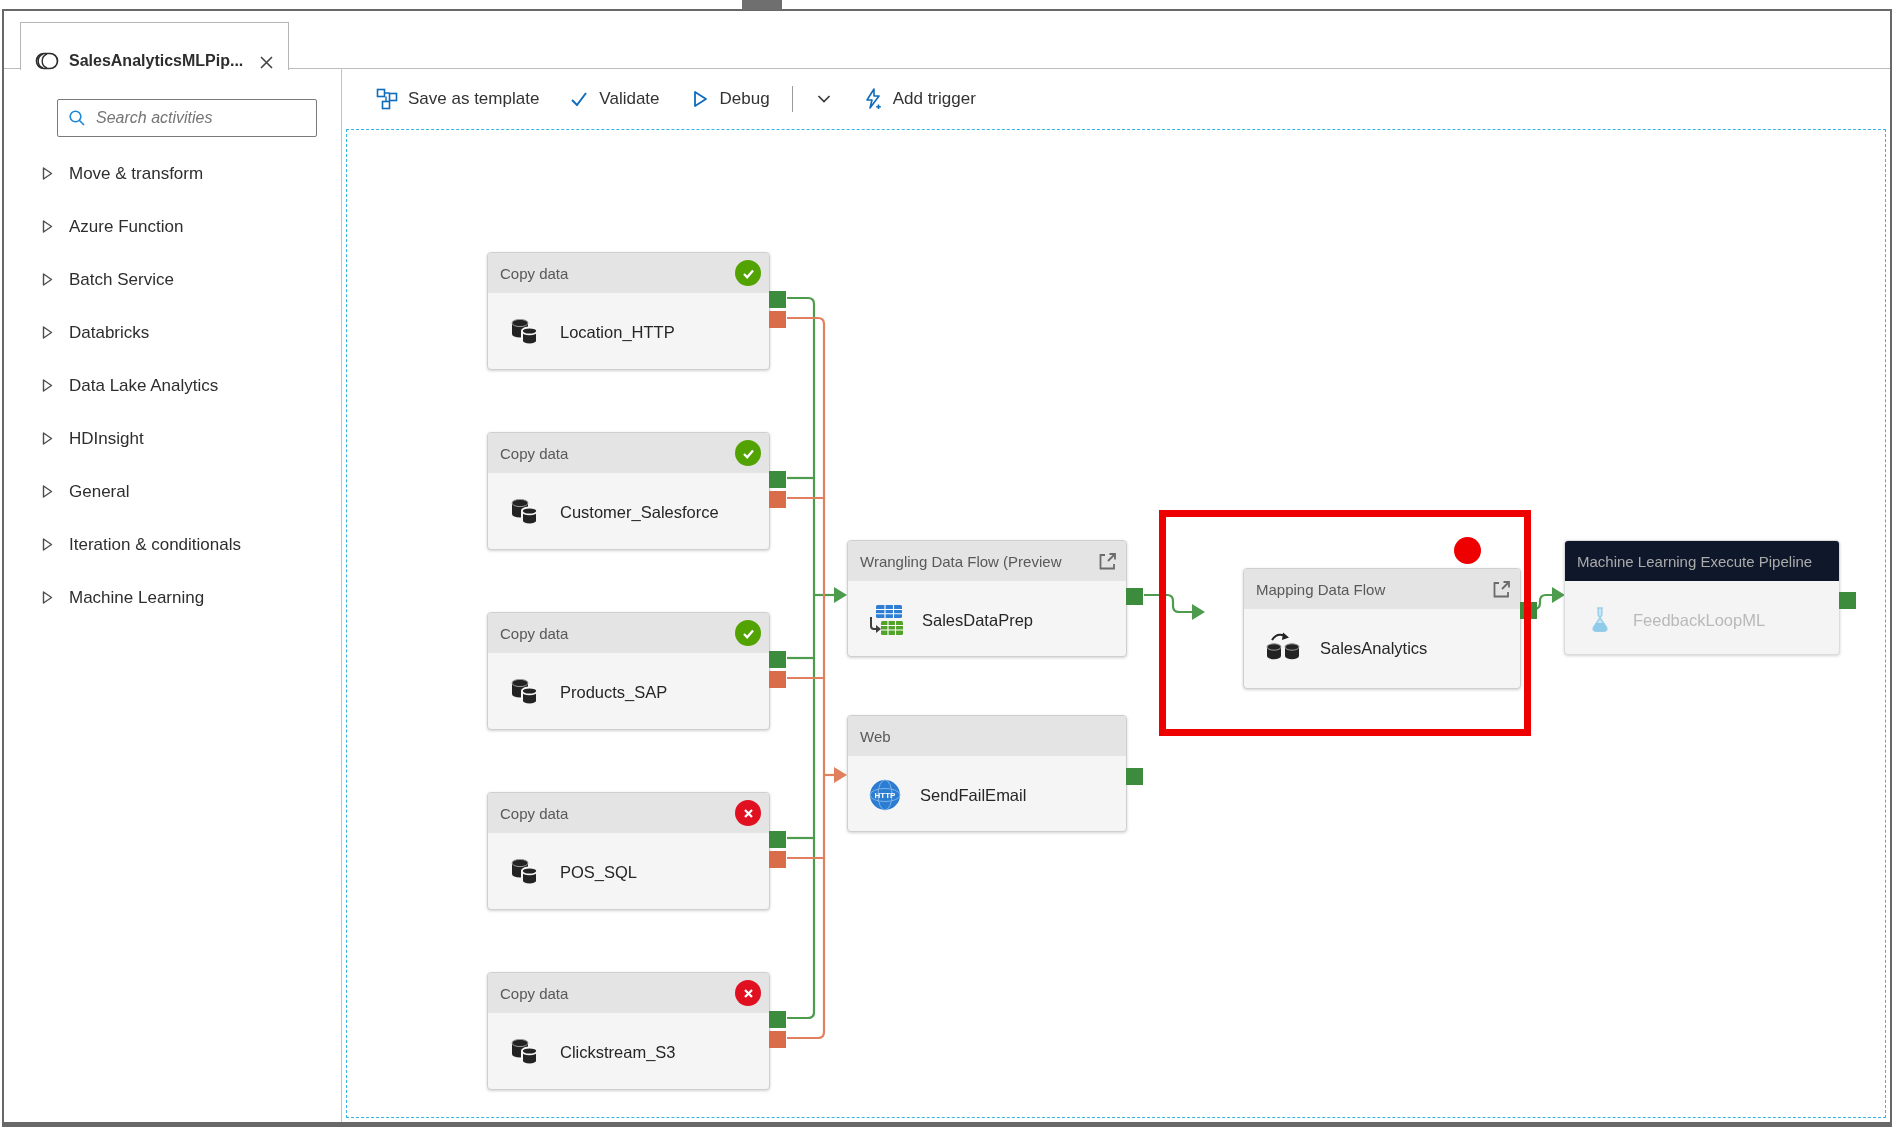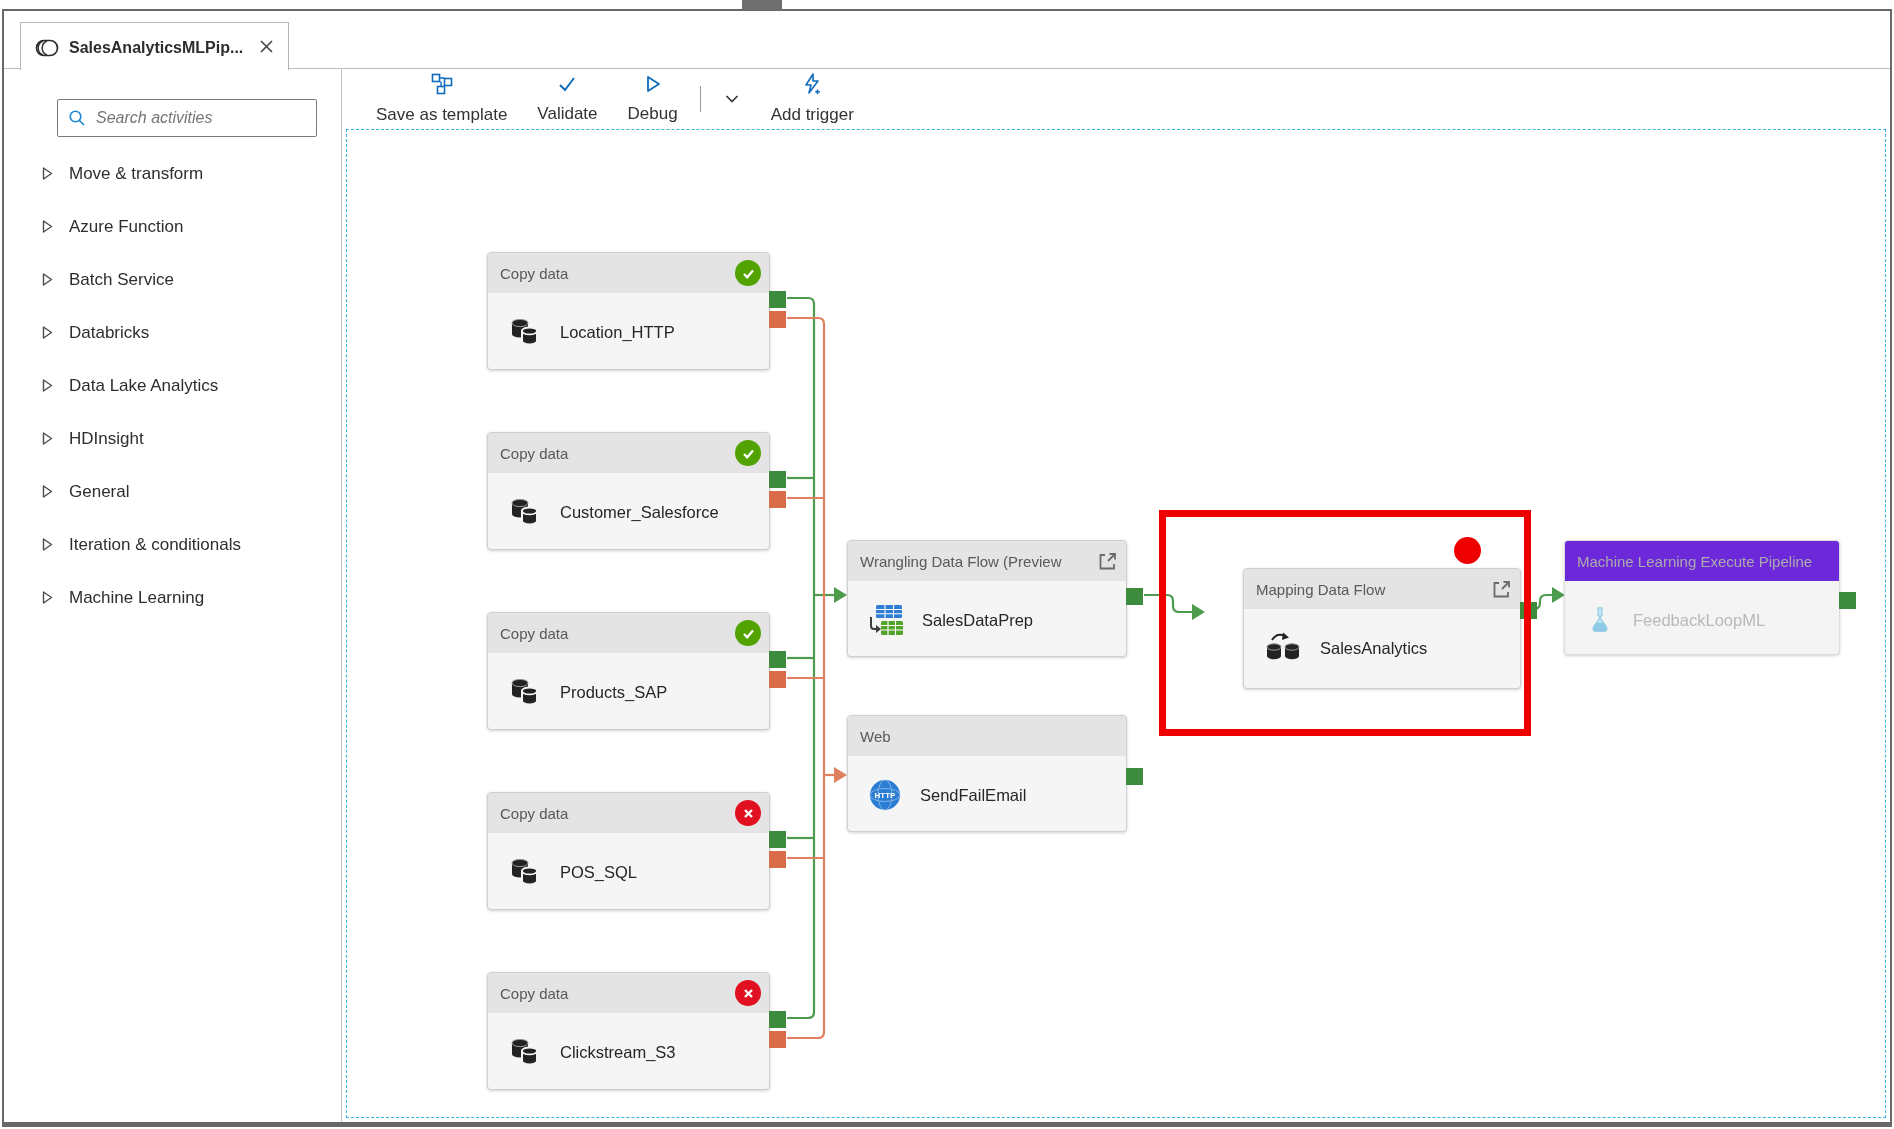--- a/index.html
+++ b/index.html
@@ -9,21 +9,21 @@
   .notch { position:absolute; left:742px; top:0; width:40px; height:10px; background:#6f6f6f; z-index:10; }
 
   .window { position:absolute; left:2px; right:2px; top:9px; bottom:2px;
             border:2px solid #686868; border-bottom-width:5px; background:#fff;
             display:flex; flex-direction:column; }
 
   
   .tabstrip { position:relative; height:58px; flex:0 0 58px; background:#fff;
               border-bottom:1px solid #bdbdbd; }
   .tab { position:absolute; left:16px; top:11px; height:48px; z-index:2;
-         display:inline-flex; align-items:flex-start; gap:10px; padding:16px 14px;
+         display:inline-flex; align-items:flex-end; gap:10px; padding:0 14px;
          background:#fff; border:1px solid #b5b5b5; border-bottom:none; cursor:pointer; }
   .tab-title { font-size:16px; font-weight:700; color:#2d2d2d; white-space:nowrap; }
   .tab-close { display:flex; align-items:center; margin-left:6px; cursor:pointer; }
 
   
   .body-row { flex:1; display:flex; min-height:0; }
   .sidebar { width:338px; flex:0 0 338px; border-right:1px solid #c3c3c3; padding-top:14px; }
   .side-head { display:flex; align-items:center; padding:0 26px 0 36px; }
   .side-title { font-size:24px; font-weight:700; color:#262626; flex:1; }
   .side-head .hicon { margin-left:16px; cursor:pointer; display:flex; }
@@ -35,21 +35,21 @@
   .side-items { margin-top:10px; }
   .side-item { height:53px; display:flex; align-items:center; gap:16px; padding-left:38px;
                cursor:pointer; }
   .side-chev { color:#4d4d4d; font-size:13px; line-height:1; }
   .side-label { font-size:17px; font-weight:500; color:#2e2e2e;text-align:right; }
 
   .main { flex:1; display:flex; flex-direction:column; min-width:0; }
 
   
   .toolbar { height:60px; flex:0 0 60px; display:flex; align-items:center; padding-left:34px; gap:30px; }
-  .tbtn { display:flex; align-items:center; gap:10px; font-size:17px; color:#333; cursor:pointer;flex-direction:column; }
+  .tbtn { display:flex; align-items:center; gap:10px; font-size:17px; color:#333; cursor:pointer; }
   .tb-divider { width:1px; height:26px; background:#9a9a9a; margin:0 -8px; }
   .tb-chev { display:flex; cursor:pointer; }
 
   
   .canvas { flex:1; margin:0 4px 4px 4px; border:1px dashed var(--canvas-dash);
             position:relative; background:#fff; overflow:hidden; }
   .wires { position:absolute; left:0; top:0; z-index:1; }
 
   .node { position:absolute; width:283px; height:118px; background:#f5f5f5;
           border:1px solid #cfcfcf; border-radius:4px; box-shadow:0 1px 3px rgba(0,0,0,.18);
@@ -61,21 +61,21 @@
   .node-name { font-size:16.5px; color:#262626; white-space:nowrap; }
   .badge { width:26px; height:26px; border-radius:50%; display:flex; align-items:center;
            justify-content:center; flex:0 0 26px; }
   .badge.ok { background:var(--success-green); }
   .badge.err { background:var(--failure-red); }
   .port { position:absolute; width:17px; height:17px; left:100%; cursor:crosshair; }
   .port.green { background:var(--green-port); }
   .port.orange { background:var(--orange-port); }
 
   .node.disabled { background:#f4f4f4; border-color:#dcdcdc; }
-  .node.disabled .node-head { background:#6d28d9;align-items:center; }
+  .node.disabled .node-head { background:#0f172a;align-items:center; }
   .node.disabled .node-type { color:#ababab; }
   .node.disabled .node-name { color:#b9b9b9; }
 
   
   .n-copy1 { left:140px; top:122px; }
   .n-copy2 { left:140px; top:302px; }
   .n-copy3 { left:140px; top:482px; }
   .n-copy4 { left:140px; top:662px; }
   .n-copy5 { left:140px; top:842px; }
   .n-wrangling { left:500px; top:410px; width:280px; height:117px; }

